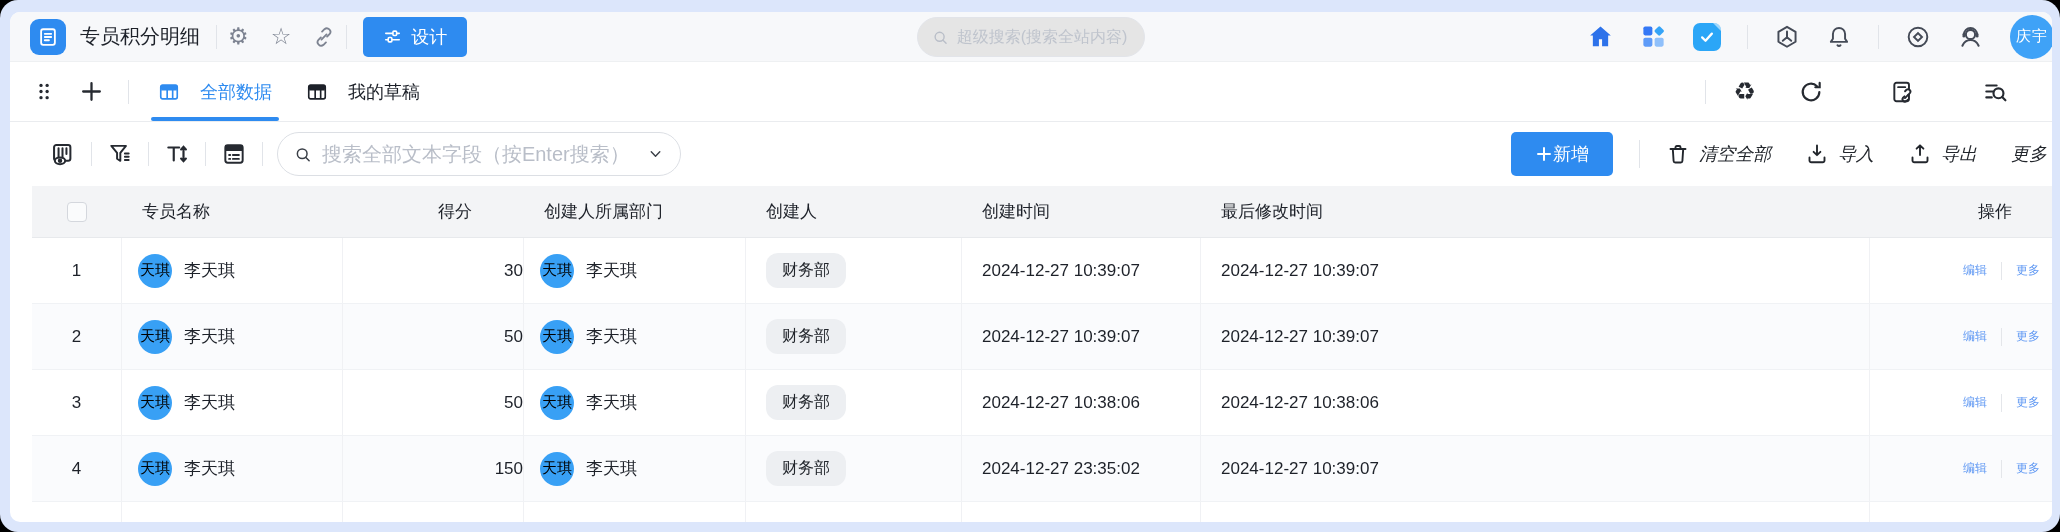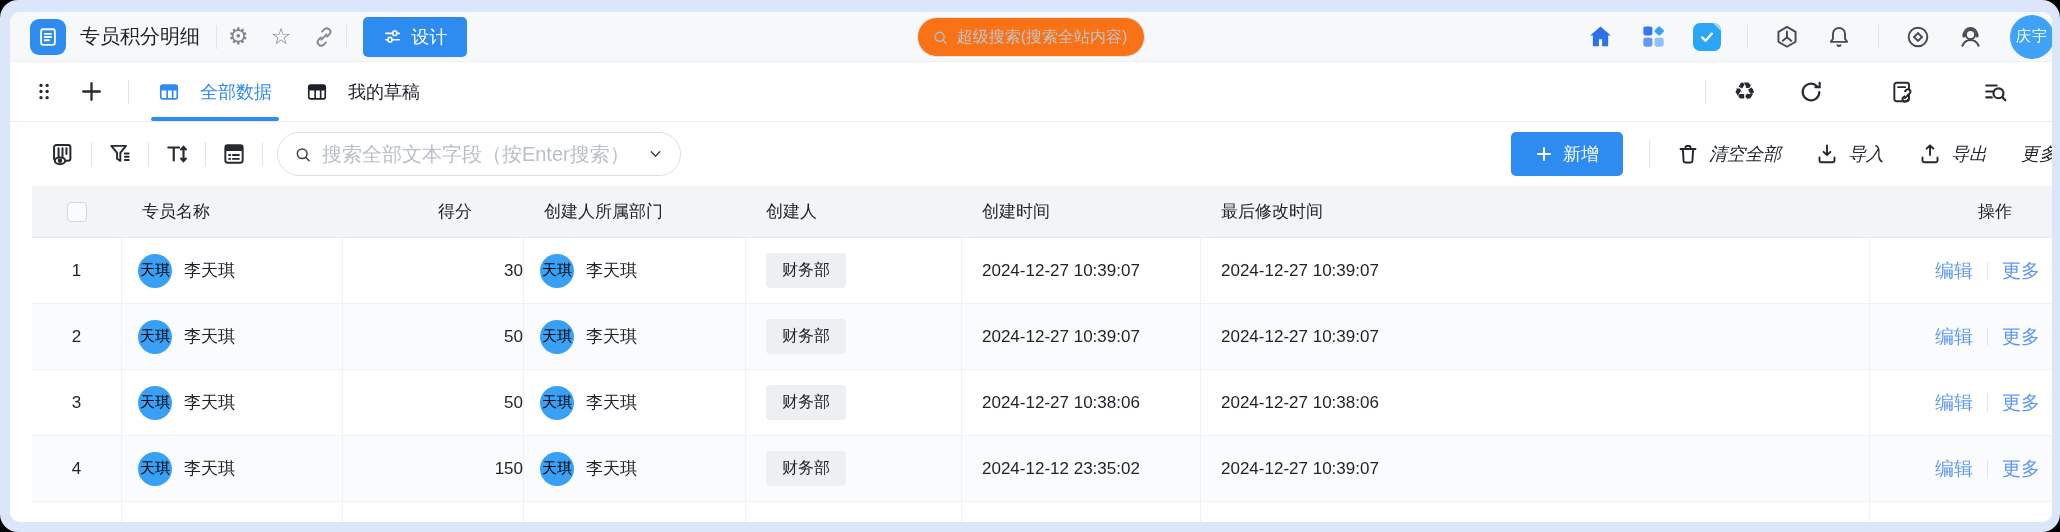--- a/index.html
+++ b/index.html
@@ -13,21 +13,21 @@
   .vd{width:1px;height:24px;background:#e1e4e9;flex:0 0 auto;}
   svg{display:block;}
 
   
   .topbar{position:relative;height:50px;background:#f7f8fa;border-bottom:1px solid #eef0f2;display:flex;align-items:center;padding-left:20px;}
   .appicon{width:36px;height:36px;border-radius:9px;background:var(--accent);display:flex;align-items:center;justify-content:center;flex:0 0 auto;}
   .title{font-size:20px;margin:0 16px 0 14px;white-space:nowrap;}
   .topbar .glyph{font-size:23px;color:var(--icon-gray);line-height:1;margin:0 11px;cursor:pointer;}
   .iconbtn{margin:0 11px;color:var(--icon-gray);cursor:pointer;}
   .design-btn{margin-left:16px;height:40px;padding:0 20px;border-radius:5px;background:var(--accent);color:#fff;font-size:18px;display:flex;align-items:center;gap:9px;cursor:pointer;white-space:nowrap;}
-  .search-pill{position:absolute;left:calc(50% - 114px);top:5px;width:228px;height:40px;border:1px solid #e2e4e9;background:#f97316;border-radius:20px;display:flex;align-items:center;padding:0 14px;gap:8px;}
+  .search-pill{position:absolute;left:calc(50% - 114px);top:5px;width:228px;height:40px;border:1px solid #e2e4e9;background:#e5e5e5;border-radius:20px;display:flex;align-items:center;padding:0 14px;gap:8px;}
   .search-pill input{border:none;outline:none;background:transparent;font-size:16px;color:#444;width:100%;}
   .search-pill input::placeholder{color:#bfc4cd;}
   .top-right{position:absolute;right:-15px;top:50%;transform:translateY(-50%);display:flex;align-items:center;}
   .top-right>*{margin-left:13px;margin-right:13px;flex:0 0 auto;}
   .tr-icon{color:#454b57;cursor:pointer;}
   .task-icon{width:28px;height:28px;border-radius:7px;background:#2ba6f7;position:relative;display:flex;align-items:center;justify-content:center;cursor:pointer;}
   .task-icon .fold{position:absolute;right:0;top:0;width:0;height:0;border-left:8px solid transparent;border-top:8px solid rgba(255,255,255,.55);border-top-right-radius:7px;}
   .avatar-big{width:44px;height:44px;border-radius:50%;background:#3fa2f7;color:#fff;font-size:15px;display:flex;align-items:center;justify-content:center;letter-spacing:1px;cursor:pointer;}
 
   
@@ -42,21 +42,21 @@
   .tab-right .glyph{font-size:25px;color:var(--icon-dark);line-height:1;cursor:pointer;}
   .tab-right .iconbtn2{color:var(--icon-dark);cursor:pointer;}
 
   
   .toolbar{position:relative;height:64px;display:flex;align-items:center;padding-left:24px;}
   .toolbar .tool-ic{color:var(--icon-dark);margin:0 15px;cursor:pointer;flex:0 0 auto;}
   .filter-pill{margin-left:14px;width:404px;height:44px;border:1px solid #dcdfe4;border-radius:22px;display:flex;align-items:center;padding:0 16px;gap:10px;flex:0 0 auto;}
   .filter-pill input{border:none;outline:none;background:transparent;font-size:20px;color:#444;width:100%;}
   .filter-pill input::placeholder{color:#b9bec8;}
   .tool-right{position:absolute;left:1501px;top:50%;transform:translateY(-50%);display:flex;align-items:center;white-space:nowrap;}
-  .add-btn{height:44px;padding:0 24px;border-radius:5px;background:var(--accent);color:#fff;font-size:18px;display:flex;align-items:center;gap:10px;cursor:pointer;}
+  .add-btn{height:44px;padding:0 24px;border-radius:5px;background:var(--accent);color:#fff;font-size:18px;display:flex;align-items:center;cursor:pointer;}
   .tool-right .vd{height:28px;margin:0 26px;}
   .textbtn{display:flex;align-items:center;gap:9px;font-size:18px;color:#22262c;cursor:pointer;margin-right:34px;font-style:italic;}
   .textbtn:last-child{margin-right:0;}
 
   
   .tgrid{display:grid;grid-template-columns:90px 221px 181px 222px 216px 239px 669px 182px;}
   .thead{margin-left:22px;width:2020px;height:52px;background:#f3f4f6;border-bottom:1px solid #e7e9ec;}
   .thead>div{display:flex;align-items:center;padding-left:20px;font-size:17px;color:var(--ink);white-space:nowrap;}
   .hc-index{justify-content:center;padding-left:0!important;}
   .hc-score{justify-content:flex-end;padding-right:52px;}
@@ -64,23 +64,23 @@
   .checkbox{width:20px;height:20px;border:1.5px solid #d4d7dd;border-radius:4px;background:#fafbfc;cursor:pointer;}
   .tbody{margin-left:22px;width:2020px;}
   .trow{height:66px;border-bottom:1px solid #f0f2f5;background:#fff;}
   .trow:nth-child(even){background:#fafbfd;}
   .trow>div{display:flex;align-items:center;padding-left:20px;font-size:17px;color:var(--ink);border-right:1px solid #f0f1f4;white-space:nowrap;overflow:hidden;}
   .trow>div:last-child{border-right:none;}
   .c-index{justify-content:center;padding-left:0!important;}
   .c-person{gap:12px;padding-left:16px!important;}
   .avatar-sm{width:34px;height:34px;border-radius:50%;background:var(--avatar);color:#000000;font-size:15px;display:flex;align-items:center;justify-content:center;flex:0 0 auto;}
   .c-score{justify-content:flex-end;}
-  .tag{background:#edeff2;border-radius:4px;padding:7px 16px;font-size:16px;color:#22262c;}
+  .tag{background:#edeff2;border-radius:12px;padding:7px 16px;font-size:16px;color:#22262c;}
   .c-actions{justify-content:flex-end;padding-right:12px;}
-  .c-actions a{color:var(--link);cursor:pointer;text-decoration:none;font-size:19px;}
+  .c-actions a{color:var(--link);cursor:pointer;text-decoration:none;font-size:12px;}
   .adiv{width:1px;height:18px;background:#e4e6ea;margin:0 14px;}
 </style>
 </head>
 <body>
 
 <div class="frame">
 <div class="window">
 
   <div class="topbar">
     <div class="appicon">
@@ -444,21 +444,21 @@
         <span>李天琪</span>
       </div>
       <div class="c-score">150</div>
       <div class="c-person">
         <span class="avatar-sm">天琪</span>
         <span>李天琪</span>
       </div>
       <div>
             <span class="tag">财务部</span>
           </div>
-      <div>2024-12-12 23:35:02</div>
+      <div>2024-12-27 23:35:02</div>
       <div>2024-12-27 10:39:07</div>
       <div class="c-actions">
         <a>编辑</a>
         <span class="adiv"></span>
         <a>更多</a>
       </div>
     </div>
 
     <div class="trow tgrid">
       <div class="c-index"></div>

